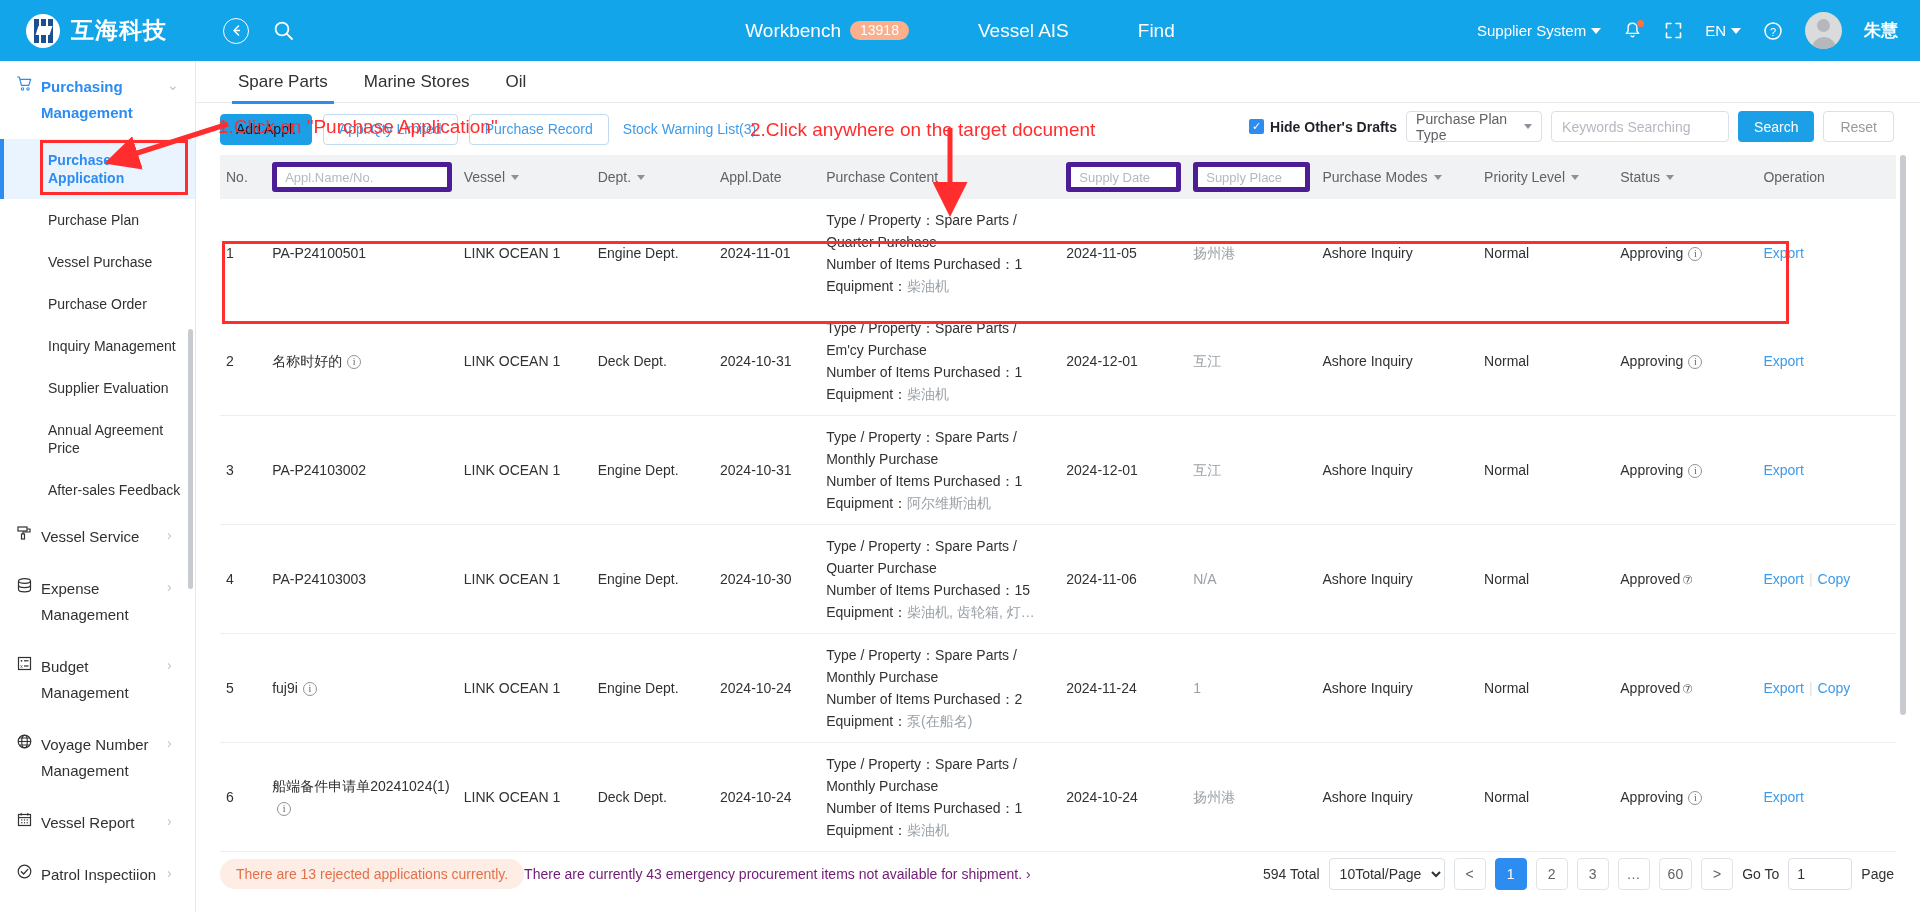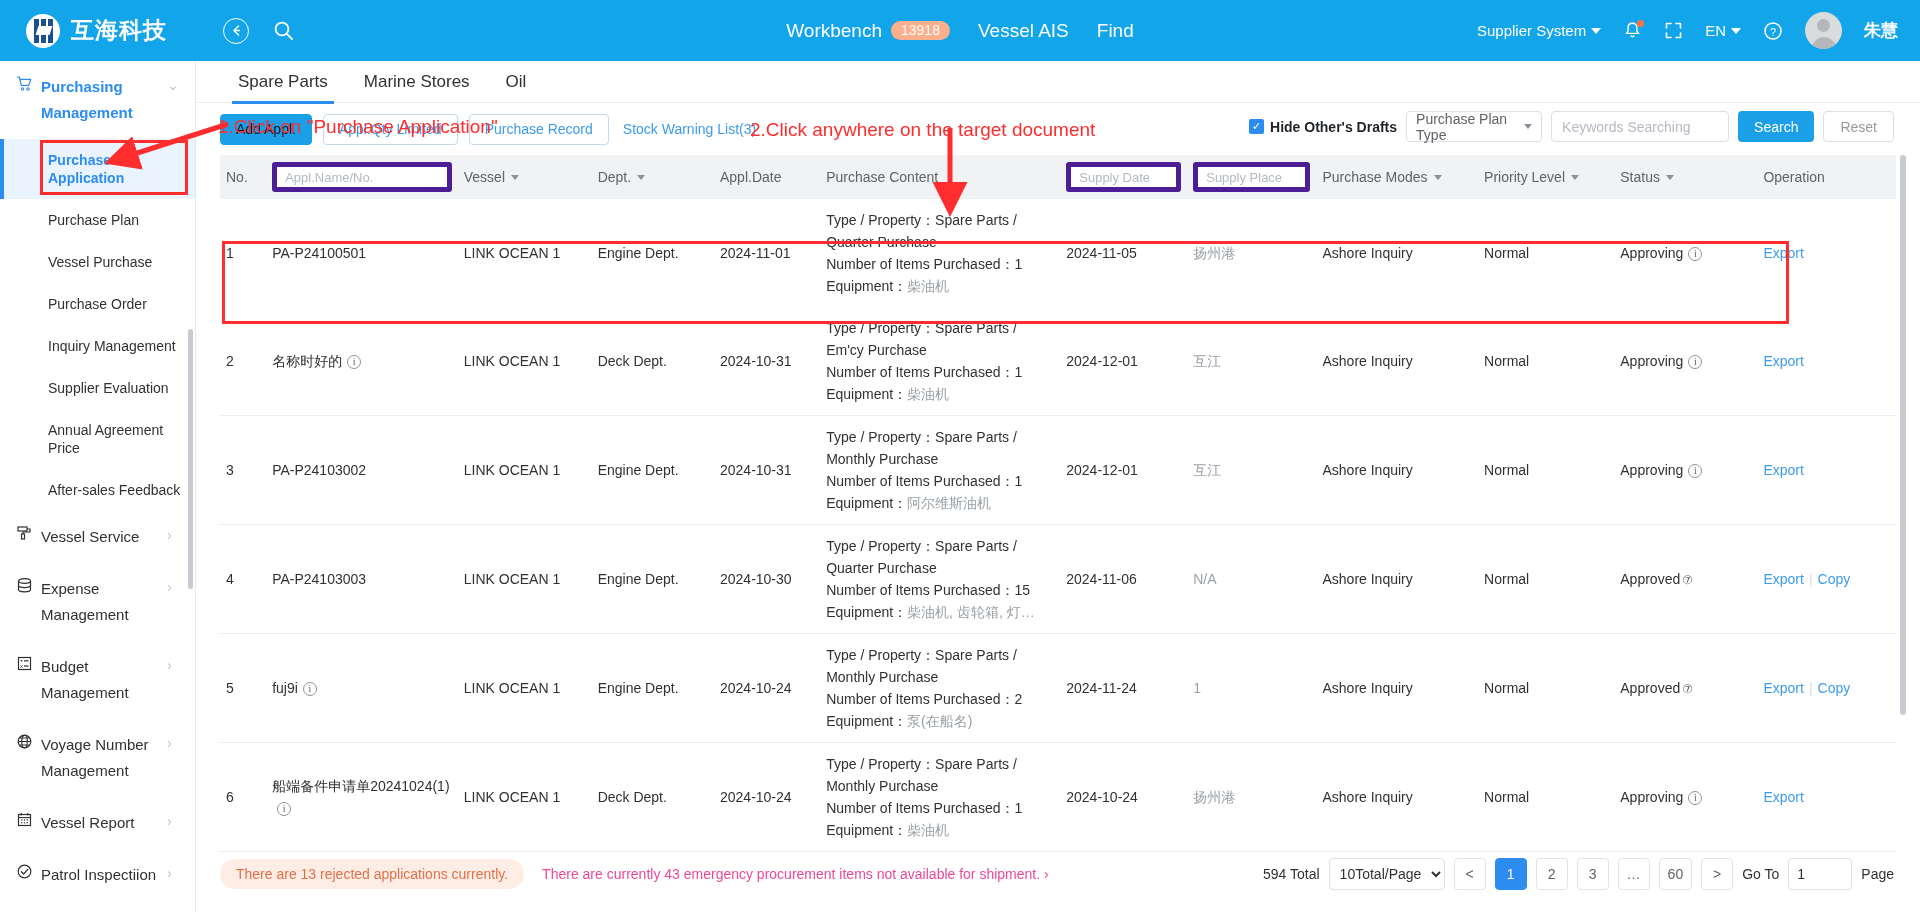--- a/index.html
+++ b/index.html
@@ -34,21 +34,21 @@
     border: 1.6px solid #fff; color: #fff;
     display: flex; align-items: center; justify-content: center;
     font-size: 14px; margin-left: 56px; cursor: pointer;
   }
   .tb-search {
     margin-left: 24px; color: #fff; cursor: pointer;
     display:flex; align-items:center;
   }
   .tb-center {
     position: absolute; left: 0; right: 0; top: 0; height: 61px;
-    display: flex; align-items: center; justify-content: center; gap: 28px;
+    display: flex; align-items: center; justify-content: center; gap: 69px;
     pointer-events: none;
   }
   .tb-center > * { pointer-events: auto; }
   .tb-link {
     color: #fff; font-size: 19px; cursor: pointer;
     display: flex; align-items: center; gap: 9px;
   }
   .badge-count {
     background: #FBAF8C; color: #fff; font-size: 14px;
     border-radius: 11px; padding: 2px 10px 3px; line-height: 1;
@@ -189,21 +189,21 @@
 
   
   .footer {
     position: absolute; left: 0; right: 0; bottom: 0; height: 76px;
     display: flex; align-items: center; padding: 0 26px 0 24px;
   }
   .pill-warn {
     background: #FDEDE4; color: #E2714B; font-size: 14px;
     border-radius: 16px; padding: 7px 16px;
   }
-  .warn-text { color: #ec4899; font-size: 14px; margin-left: 18px; }
+  .warn-text { color: #701a75; font-size: 14px; }
   .pager { margin-left: auto; display: flex; align-items: center; gap: 9px; font-size: 14px; color: #303133; }
   .pg-select {
     height: 32px; border: 1px solid #dcdfe6; border-radius: 4px; background: #fff;
     font-size: 14px; color: #303133; padding: 0 6px;
     font-family: "Liberation Sans", sans-serif;
   }
   .pg-btn {
     min-width: 32px; height: 32px; border: 1px solid #e0e3e8; border-radius: 4px;
     background: #fff; color: #606266; display: flex; align-items: center;
     justify-content: center; font-size: 14px; cursor: pointer; padding: 0 8px;

